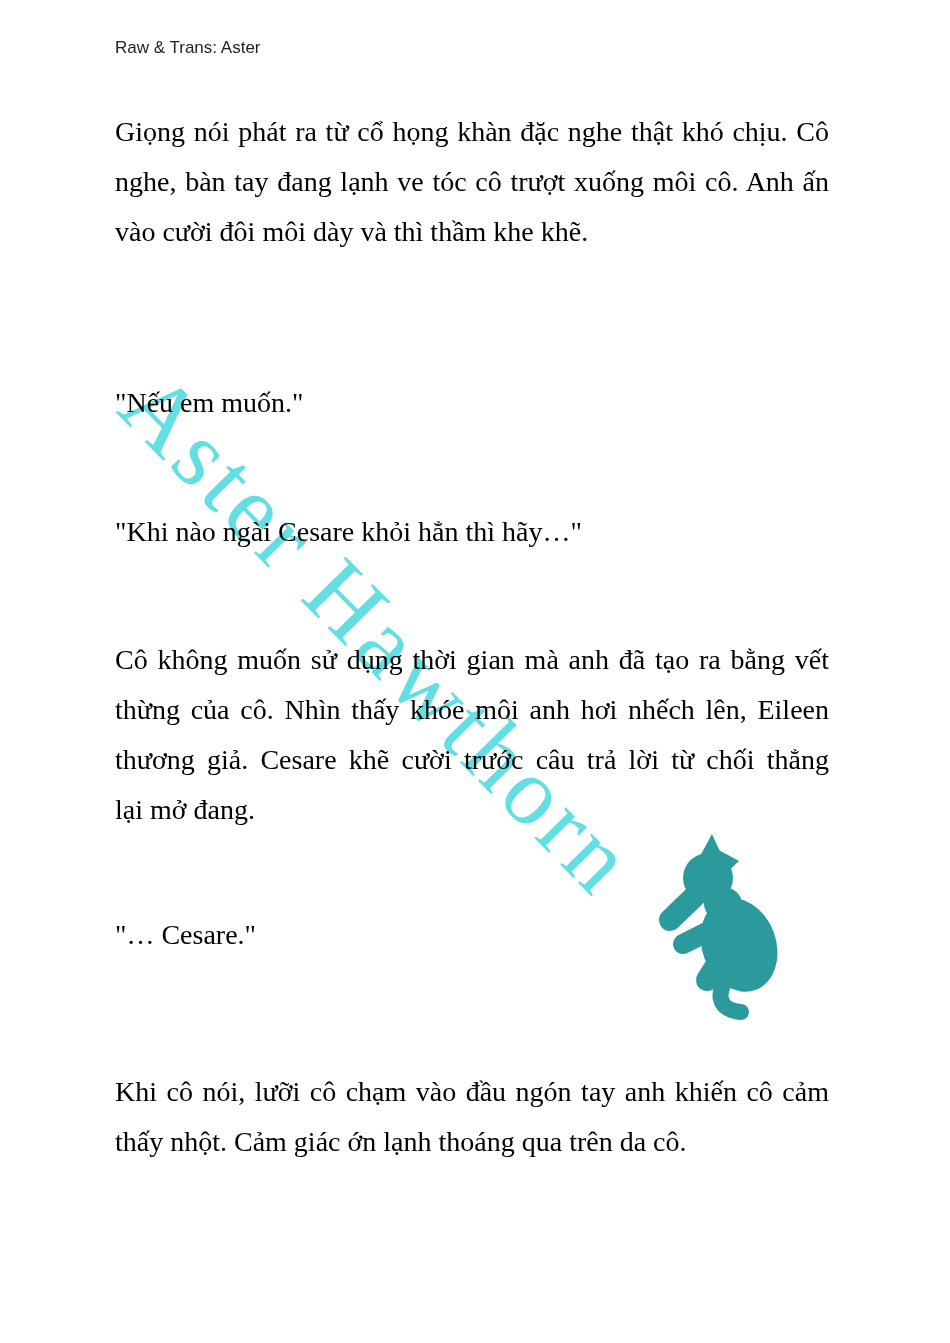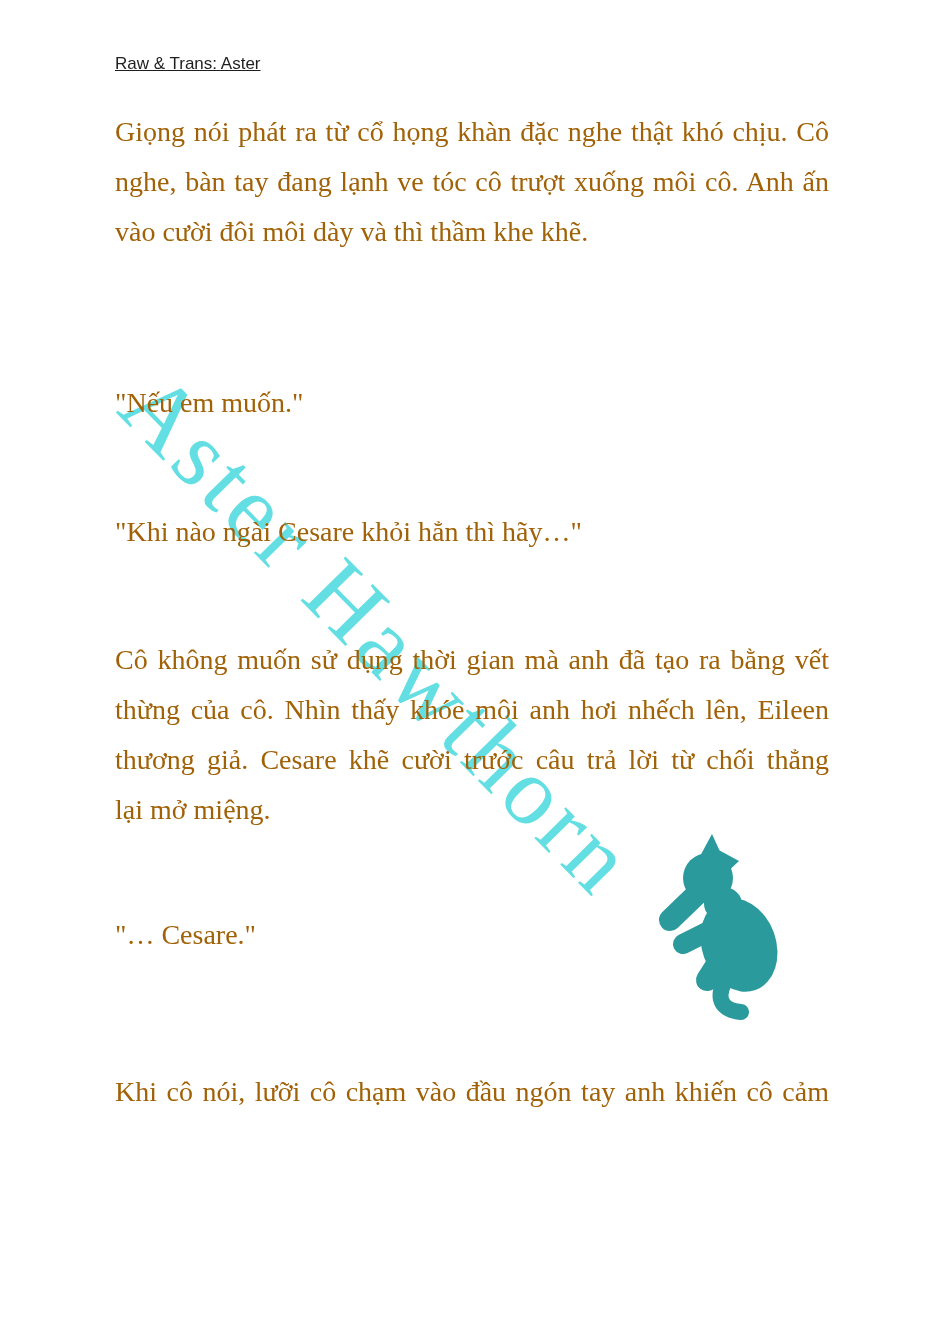--- a/index.html
+++ b/index.html
@@ -7,48 +7,47 @@
     position: relative;
     width: 950px;
     height: 1343px;
     background: #ffffff;
     overflow: hidden;
     font-family: "Liberation Serif", serif;
   }
   .credit {
     position: absolute;
     left: 115px;
-    top: 54px;
+    top: 38px;
     font-family: "Liberation Sans", sans-serif;
     font-size: 17px;
     color: #1f1f1f;
     z-index: 2;
     white-space: nowrap;
-    text-decoration: underline;
   }
   .watermark {
     position: absolute;
     left: 178px;
     top: 350px;
     font-family: "Liberation Serif", serif;
     font-size: 96px;
     letter-spacing: 5px;
     color: #63dfe3;
     transform: rotate(45.5deg);
     transform-origin: 0 0;
     white-space: nowrap;
     z-index: 1;
     user-select: none;
   }
   .para {
     position: absolute;
     left: 115px;
     width: 714px;
     z-index: 2;
-    color: #a16207;
+    color: #000000;
   }
   .line {
     height: 50px;
     line-height: 50px;
     font-size: 28px;
     white-space: nowrap;
   }
   .just {
     text-align: justify;
     text-align-last: justify;
@@ -88,29 +87,30 @@
   </div>
 
   <div class="para q2">
     <div class="line">"Khi nào ngài Cesare khỏi hẳn thì hãy…"</div>
   </div>
 
   <div class="para p2">
     <div class="line just">Cô không muốn sử dụng thời gian mà anh đã tạo ra bằng vết</div>
     <div class="line just">thừng của cô. Nhìn thấy khóe môi anh hơi nhếch lên, Eileen</div>
     <div class="line just">thương giả. Cesare khẽ cười trước câu trả lời từ chối thẳng</div>
-    <div class="line">lại mở miệng.</div>
+    <div class="line">lại mở đang.</div>
   </div>
 
   <div class="para q3">
     <div class="line">"… Cesare."</div>
   </div>
 
   <div class="para p3">
     <div class="line just">Khi cô nói, lưỡi cô chạm vào đầu ngón tay anh khiến cô cảm</div>
+    <div class="line">thấy nhột. Cảm giác ớn lạnh thoáng qua trên da cô.</div>
   </div>
 
   <div class="cat">
     <svg width="126" height="190" viewBox="0 0 126 190" xmlns="http://www.w3.org/2000/svg">
       <g fill="#2b9a9d">
 
         <circle cx="53" cy="48" r="25"></circle>
 
         <path d="M44 28 L57 4 L67 26 Z"></path>
 

